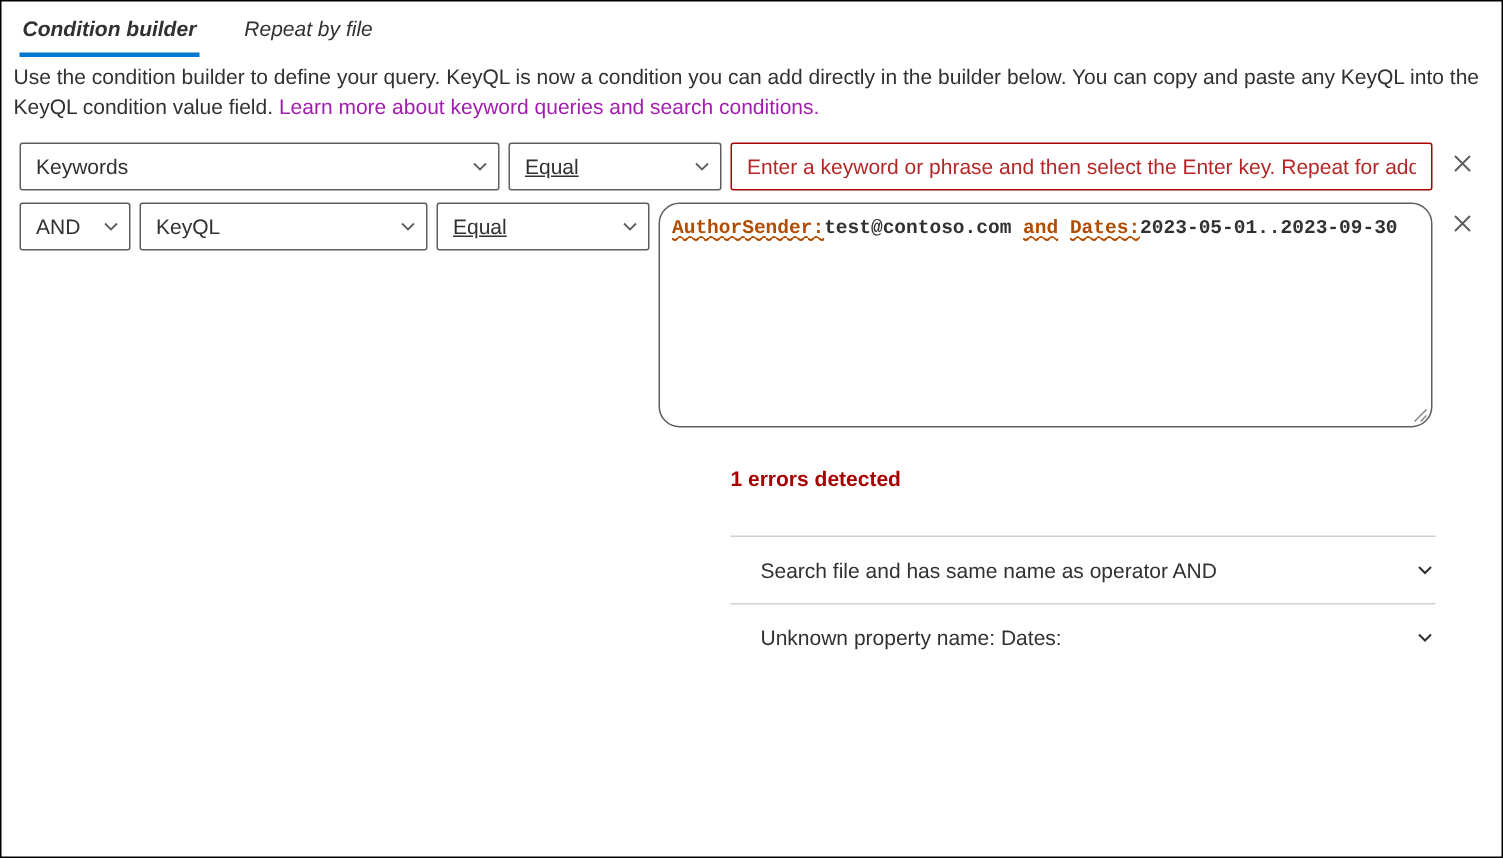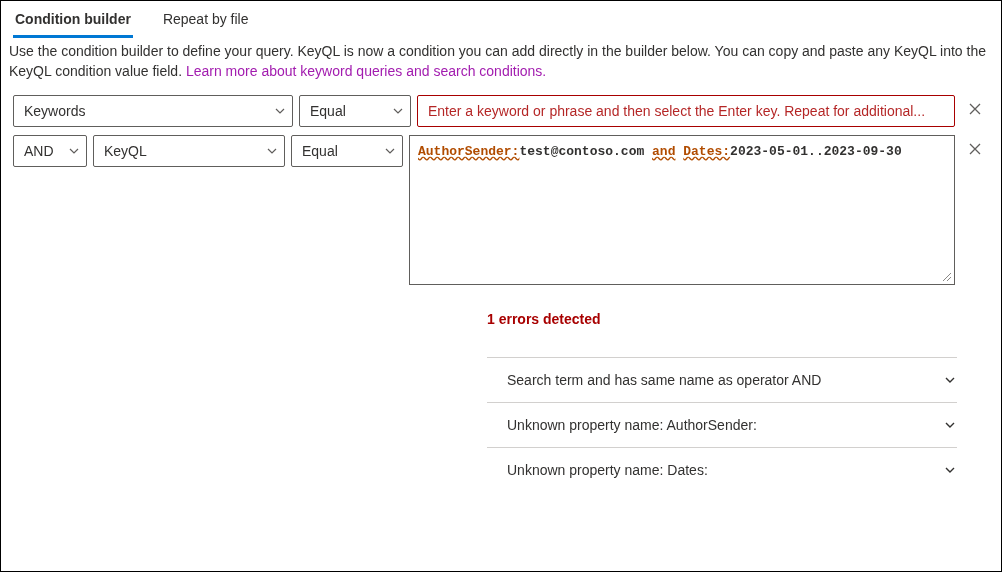--- a/index.html
+++ b/index.html
@@ -10,20 +10,21 @@
       color: #323130;
       width: 1002px;
       height: 572px;
       border: 1px solid #000;
       overflow: hidden;
     }
     .tabs {
       display: flex;
       gap: 28px;
       padding: 6px 12px 0 12px;
+      font-style: italic;
     }
     .tab {
       padding: 4px 2px 8px 2px;
       cursor: pointer;
       font-size: 14px;
       color: #323130;
     }
     .tab.active {
       font-weight: 600;
       border-bottom: 3px solid #0078d4;
@@ -42,22 +43,22 @@
       padding: 0 12px;
     }
     .row {
       display: flex;
       align-items: flex-start;
       gap: 6px;
       margin-bottom: 8px;
     }
     .cell-logic { width: 74px; }
     .cell-field { width: 192px; }
-    .cell-field.first { width: 280px; }
-    .cell-op { width: 112px; }
+    .cell-field.first { width: 320px; }
+    .cell-op { width: 142px; text-decoration: underline; }
     .cell-value { flex: 1; }
     .cell-close { width: 28px; display: flex; justify-content: center; padding-top: 7px; }
     .select-ish {
       display: flex;
       align-items: center;
       justify-content: space-between;
       height: 32px;
       border: 1px solid #605e5c;
       border-radius: 2px;
       background: #fff;
@@ -76,21 +77,21 @@
     }
     .input-error {
       border: 1px solid #a80000;
       color: #a80000;
     }
     .input-error::placeholder { color: #a80000; opacity: 0.85; }
     .keyql-display {
       width: 100%;
       height: 150px;
       border: 1px solid #605e5c;
-      border-radius: 0;
+      border-radius: 14px;
       padding: 6px 8px;
       font-family: Consolas, 'Courier New', monospace;
       font-weight: 600;
       font-size: 13px;
       position: relative;
       line-height: 1.5;
       white-space: pre-wrap;
     }
     .keyql-display .err { color: #b14c00; text-decoration: underline wavy #b14c00; }
     .keyql-display .ok { color: #323130; }
@@ -246,29 +247,21 @@
     </div>
   </div>
 
 </div>
 
 <div class="error-summary">
   <div class="errors-detected">1 errors detected</div>
 
 
   <div class="error-item">
-    <span>Search term and has same name as operator AND</span>
-    <span>
-      <svg width="14" height="14" viewBox="0 0 14 14">
-          <path d="M3 5 L7 9 L11 5" stroke="#323130" stroke-width="1.4" fill="none"></path>
-        </svg>
-    </span>
-  </div>
-  <div class="error-item">
-    <span>Unknown property name: AuthorSender:</span>
+    <span>Search file and has same name as operator AND</span>
     <span>
       <svg width="14" height="14" viewBox="0 0 14 14">
           <path d="M3 5 L7 9 L11 5" stroke="#323130" stroke-width="1.4" fill="none"></path>
         </svg>
     </span>
   </div>
   <div class="error-item">
     <span>Unknown property name: Dates:</span>
     <span>
       <svg width="14" height="14" viewBox="0 0 14 14">

